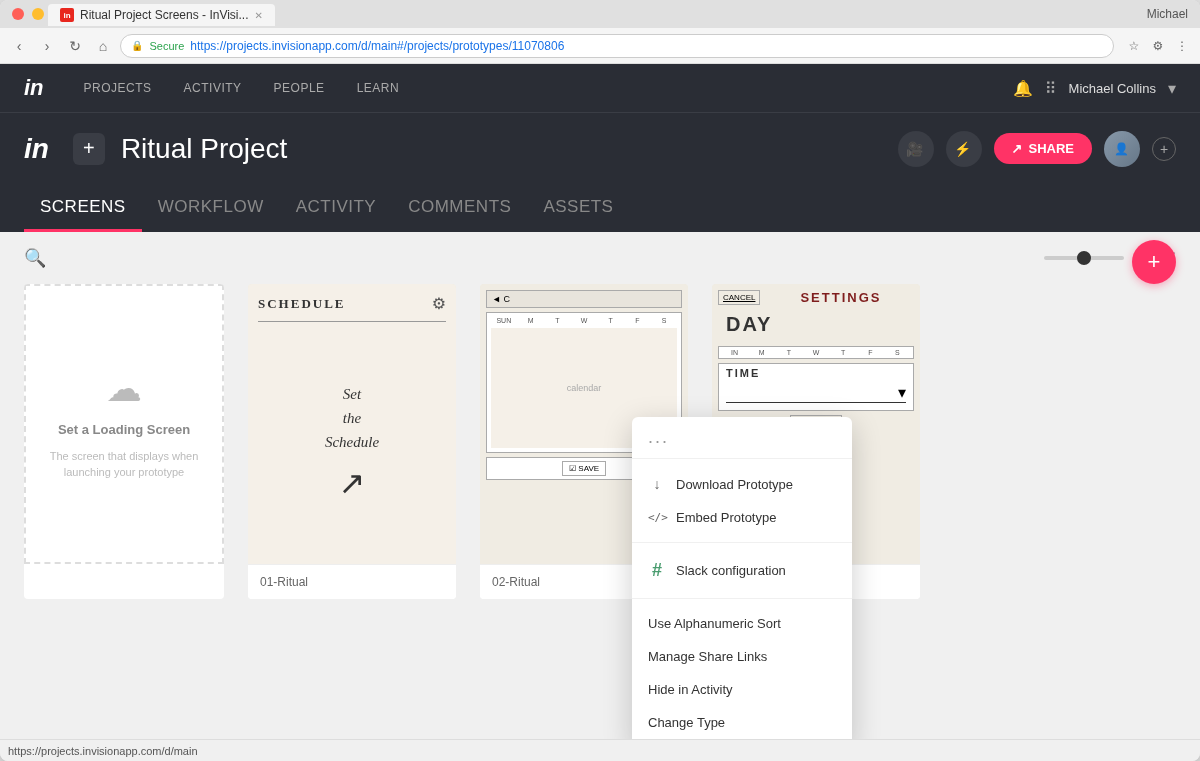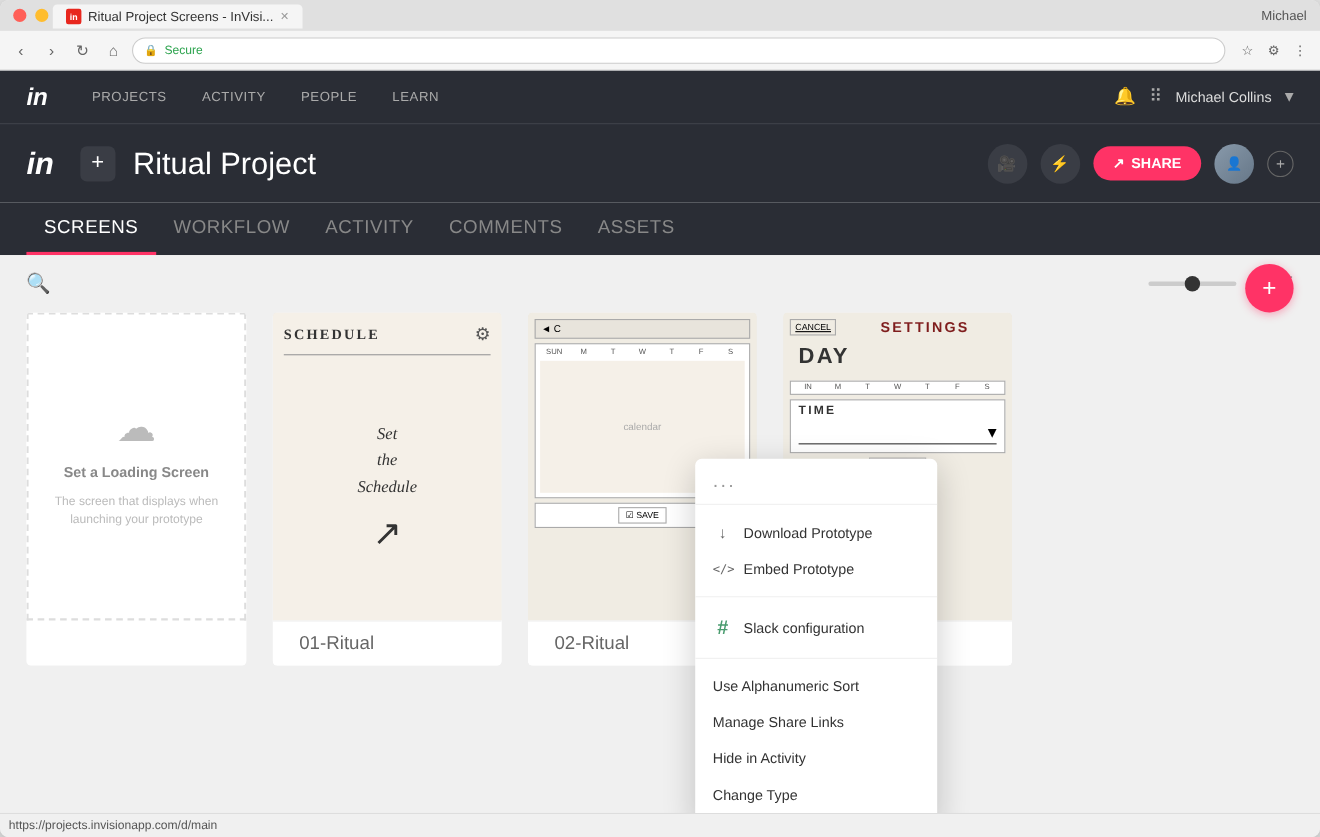--- a/index.html
+++ b/index.html
@@ -69,21 +69,21 @@
     
     .screens-grid { display: flex; gap: 24px; padding: 0 24px 24px; overflow: hidden; }
     .screen-card { background: white; border-radius: 4px; overflow: hidden; flex-shrink: 0; }
     .screen-card-normal { width: 208px; }
     .screen-placeholder { width: 200px; height: 280px; display: flex; flex-direction: column; align-items: center; justify-content: center; gap: 12px; background: white; border: 2px dashed #ddd; }
     .placeholder-icon { color: #bbb; font-size: 36px; }
     .placeholder-title { font-size: 13px; font-weight: 600; color: #888; text-align: center; }
     .placeholder-desc { font-size: 11px; color: #bbb; text-align: center; line-height: 1.4; }
     .screen-image { width: 208px; height: 280px; background: #e8e4dc; display: flex; align-items: center; justify-content: center; overflow: hidden; }
     .screen-image-content { width: 100%; height: 100%; position: relative; }
-    .screen-label { padding: 10px 24px; font-size: 17px; color: #666; background: white; border-top: 1px solid #eee; }
+    .screen-label { padding: 10px 12px; font-size: 12px; color: #666; background: white; border-top: 1px solid #eee; }
 
     
     .fab { position: absolute; right: 24px; top: 8px; width: 44px; height: 44px; border-radius: 50%; background: #ff3366; color: white; display: flex; align-items: center; justify-content: center; font-size: 22px; cursor: pointer; box-shadow: 0 2px 8px rgba(255,51,102,0.4); z-index: 10; }
 
     
     .context-menu { position: absolute; top: 185px; left: 632px; width: 220px; background: white; border-radius: 6px; box-shadow: 0 8px 30px rgba(0,0,0,0.2); z-index: 100; overflow: hidden; }
     .menu-header { padding: 10px 16px; color: #999; font-size: 18px; letter-spacing: 2px; border-bottom: 1px solid #f0f0f0; }
     .menu-section { padding: 8px 0; border-bottom: 1px solid #f0f0f0; }
     .menu-item { padding: 9px 16px; font-size: 13px; color: #333; cursor: pointer; display: flex; align-items: center; gap: 10px; }
     .menu-item-icon { width: 18px; text-align: center; color: #666; font-size: 14px; }
@@ -117,20 +117,21 @@
   </div>
 
   <div class="browser-toolbar">
     <button class="nav-btn">‹</button>
     <button class="nav-btn">›</button>
     <button class="nav-btn">↻</button>
     <button class="nav-btn">⌂</button>
     <div class="address-bar">
       <span class="secure-icon">🔒</span>
       <span style="color:#2ea44f;font-size:11px;font-weight:500;">Secure</span>
+      <span class="address-url">https://projects.invisionapp.com/d/main#/projects/prototypes/11070806</span>
     </div>
     <div class="toolbar-icons">
       <div class="toolbar-icon-btn">☆</div>
       <div class="toolbar-icon-btn">⚙</div>
       <div class="toolbar-icon-btn">⋮</div>
     </div>
   </div>
 
   <div class="app-wrapper">
 

